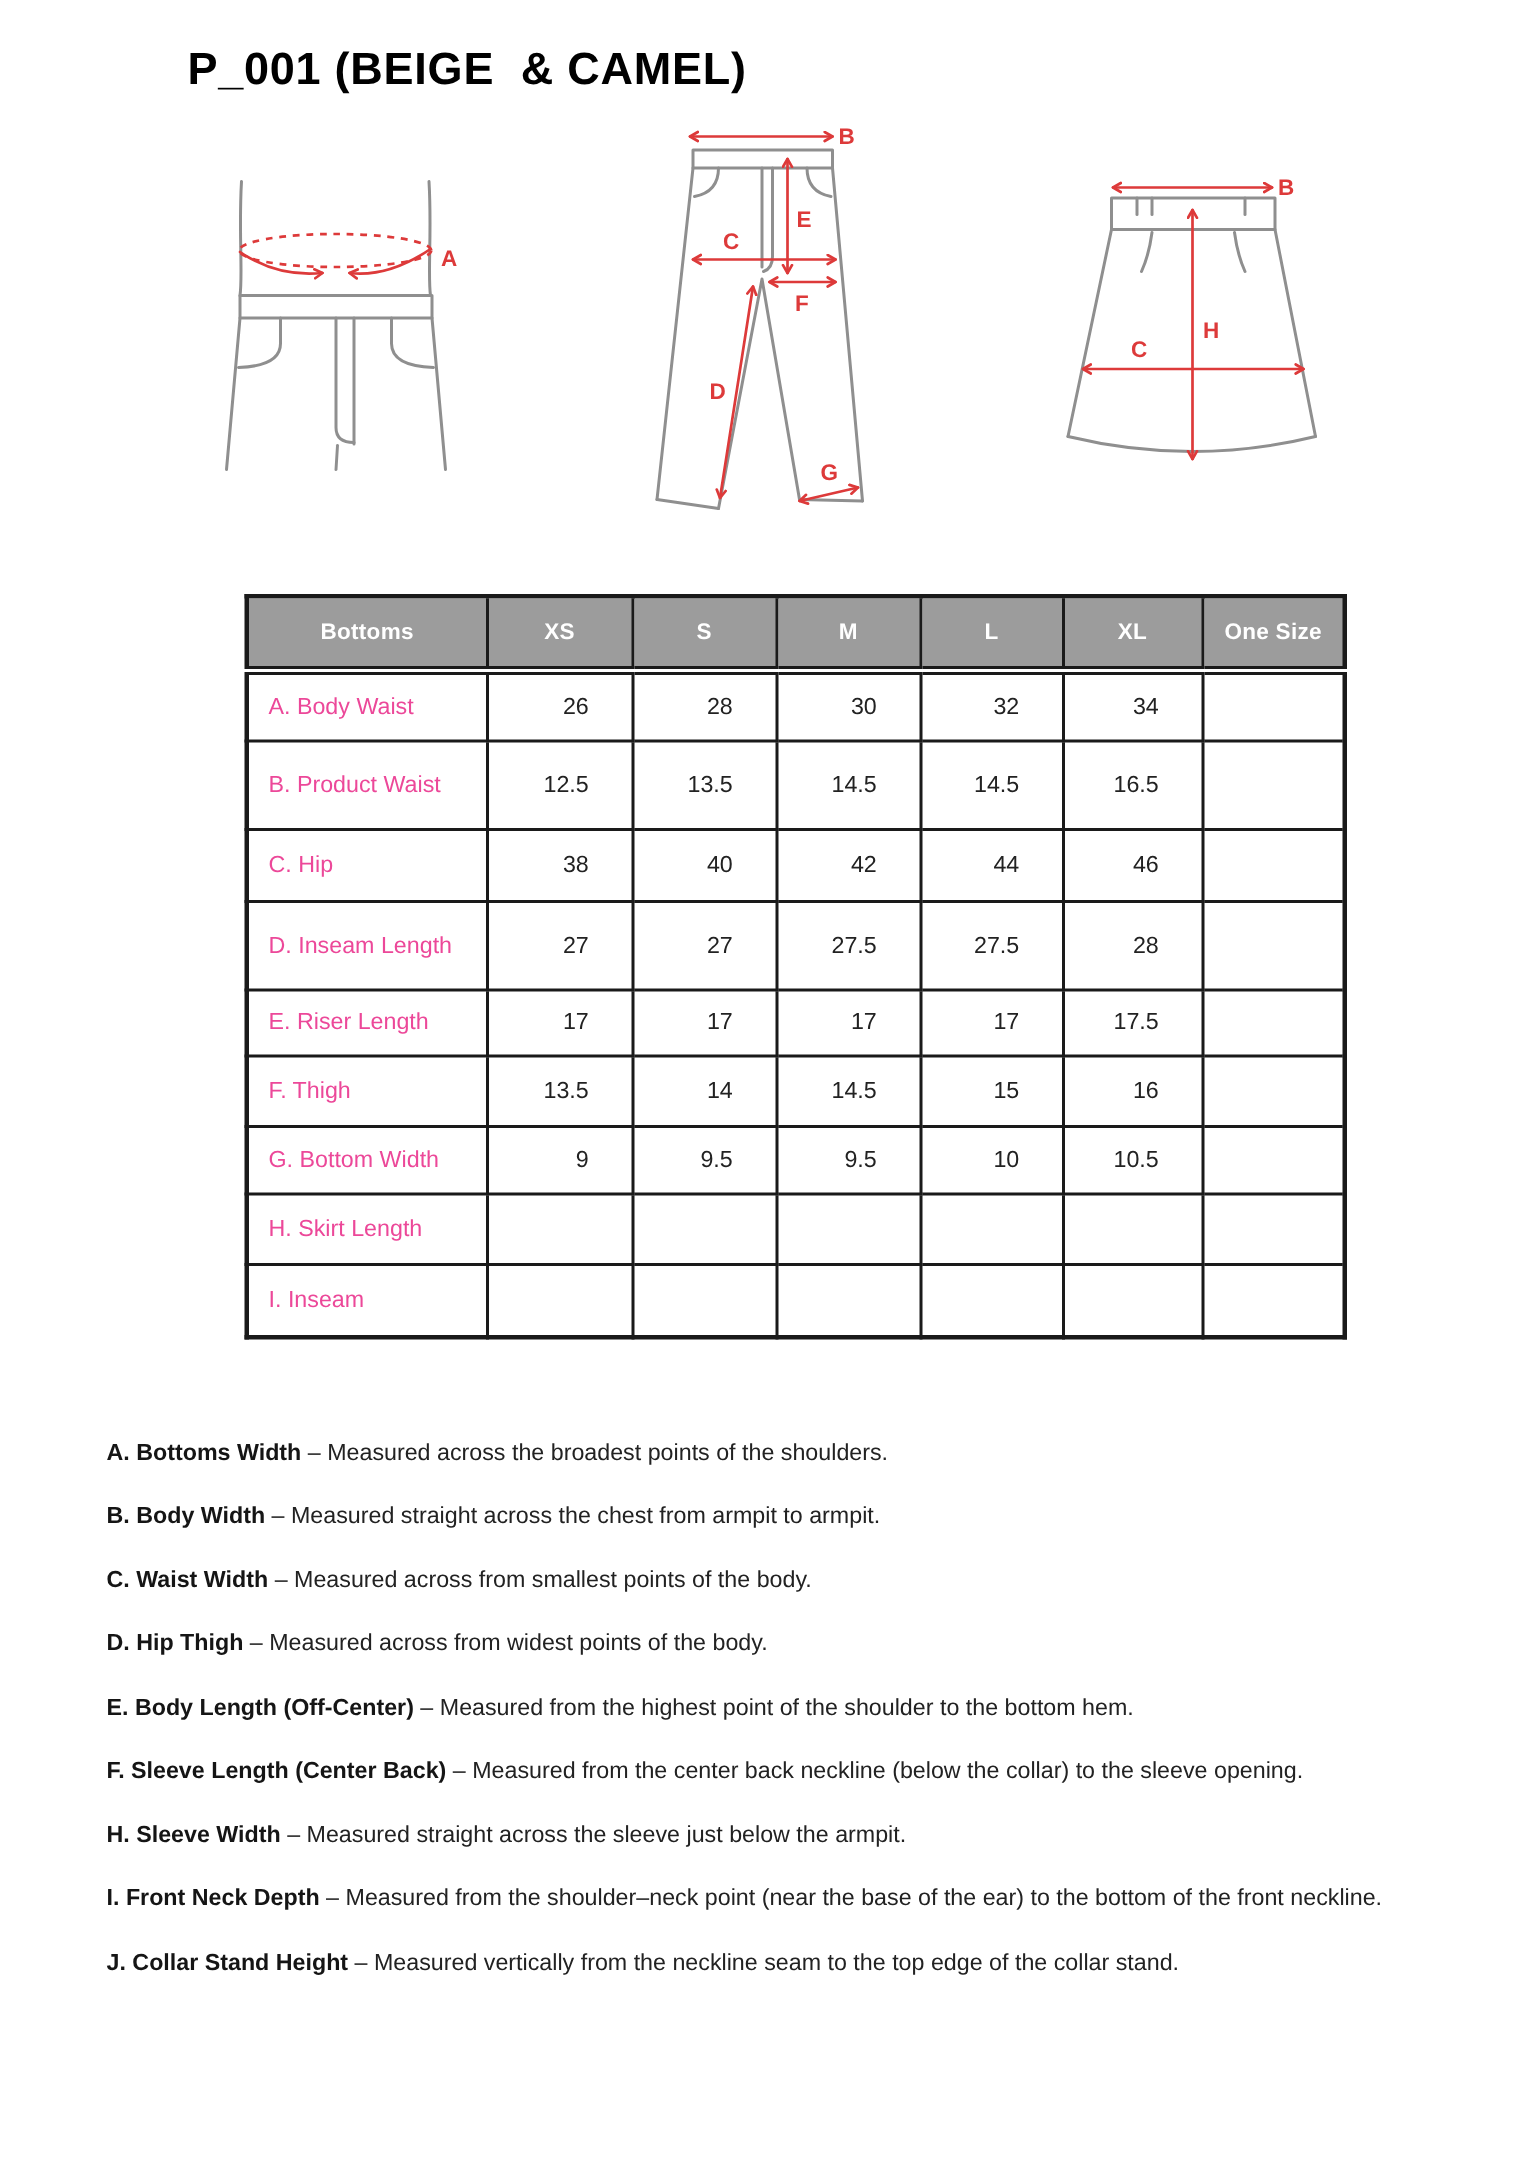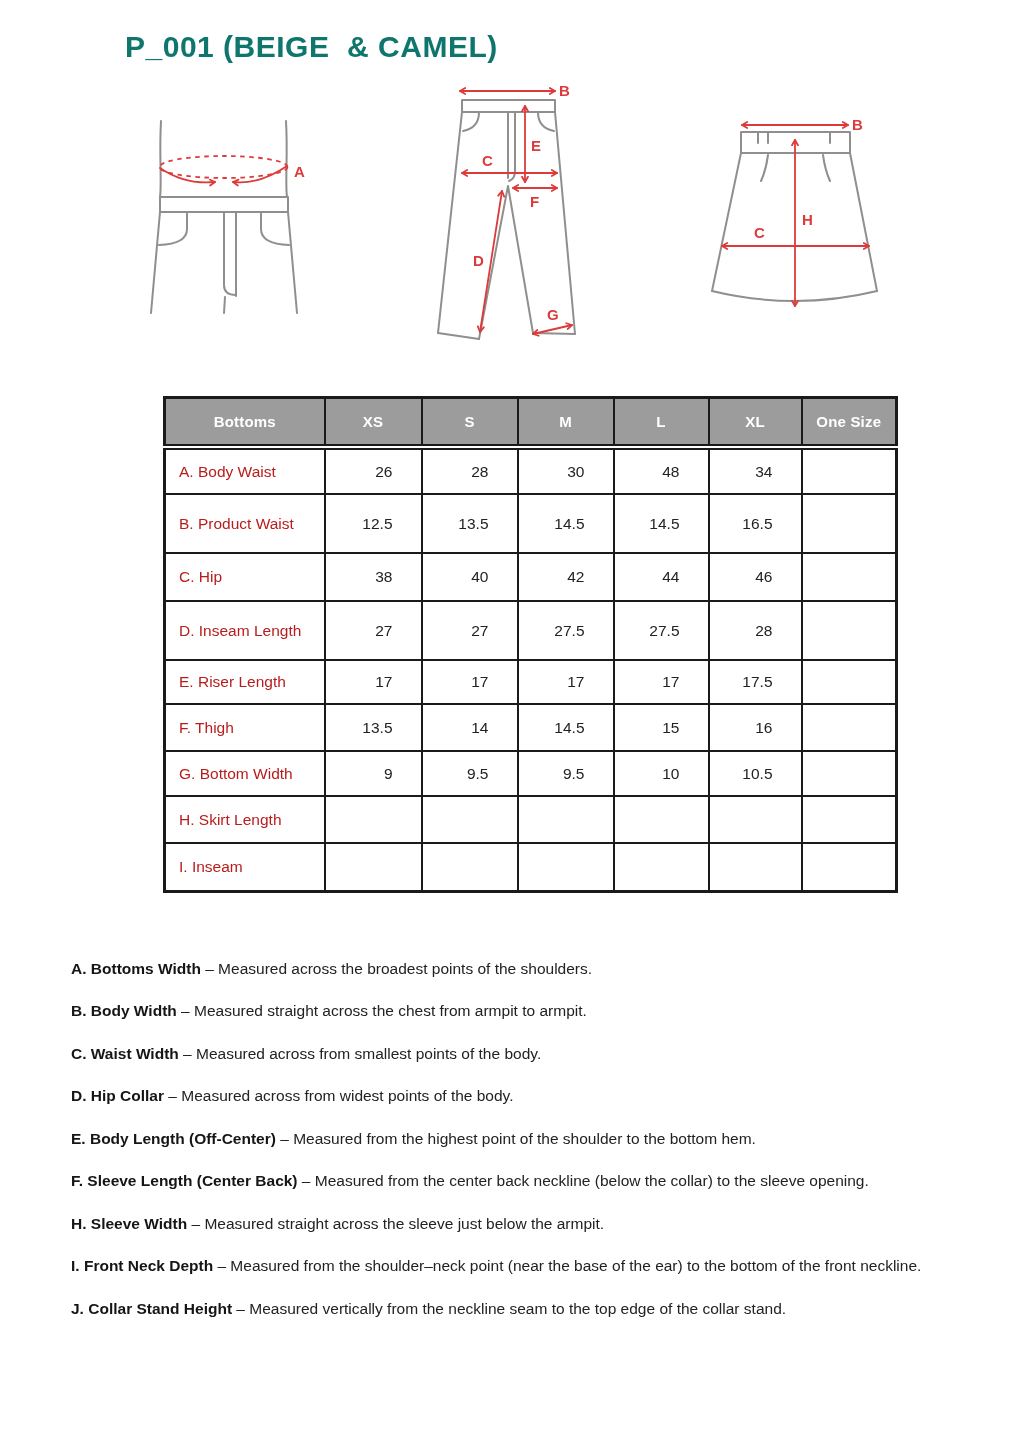--- a/index.html
+++ b/index.html
@@ -3,41 +3,41 @@
 <meta charset="utf-8">
 <style>
   html,body{margin:0;padding:0;background:#fff;}
   .page{
     position:relative;width:1024px;height:1448px;margin:0 auto;background:#fff;
     font-family:"Liberation Sans","DejaVu Sans",sans-serif;color:var(--text,#1d1d1f);
     overflow:hidden;
   }
   .title{
     position:absolute;left:125px;top:30px;margin:0;
-    font-size:30px;font-weight:700;letter-spacing:.5px;color:#0f766e;white-space:pre;
+    font-size:30px;font-weight:700;letter-spacing:.5px;color:#000000;white-space:pre;
   }
   .diagram{position:absolute;}
   .gl{stroke:var(--gl,#8f8f8f);stroke-width:2;fill:none;stroke-linejoin:round;stroke-linecap:round;}
   .glf{stroke:var(--gl,#8f8f8f);stroke-width:2;fill:#fff;stroke-linejoin:round;}
   .rl{stroke:var(--red,#dd3a3a);stroke-width:1.8;fill:none;stroke-linecap:round;}
   .rld{stroke:var(--red,#dd3a3a);stroke-width:1.8;fill:none;stroke-dasharray:4.5 4.5;}
   .rlab{fill:var(--red,#dd3a3a);font-size:15px;font-weight:600;}
   .m-ar{stroke:var(--red,#dd3a3a);stroke-width:1.8;fill:none;stroke-linecap:round;stroke-linejoin:round;}
 
   table.size{
     position:absolute;left:163px;top:396px;
     border-collapse:collapse;table-layout:fixed;
     border:3px solid var(--border,#161616);
   }
   table.size th,table.size td{border:2px solid var(--border,#161616);overflow:hidden;}
   table.size th{
     background:var(--hdr,#9c9c9c);color:#fff;font-weight:600;font-size:15px;
     height:43px;letter-spacing:.2px;border-bottom:6px double var(--border,#161616);
   }
-  td.lbl{font-size:15.5px;text-align:left;padding-left:13px;color:#b91c1c;}
+  td.lbl{font-size:15.5px;text-align:left;padding-left:13px;color:#ec4899;}
   td.val{font-size:15.5px;text-align:right;padding-right:28px;color:#222;}
 
   .legend{position:absolute;left:71px;top:958px;width:900px;}
   .legend p{margin:0 0 20px 0;font-size:15.5px;line-height:1.45;color:#222;}
   .legend b{font-weight:700;color:#151515;}
 </style>
 </head>
 <body>
 
 <div class="page" style="--red: #dd3a3a; --hdr: #9c9c9c; --gl: #8f8f8f; --border: #1a1a1a; --text: #1d1d1f;">
@@ -147,21 +147,21 @@
           <th>XL</th>
           <th>One Size</th>
         </tr>
       </thead>
     <tbody>
         <tr style="height: 47px;">
           <td class="lbl">A. Body Waist</td>
           <td class="val">26</td>
           <td class="val">28</td>
           <td class="val">30</td>
-          <td class="val">48</td>
+          <td class="val">32</td>
           <td class="val">34</td>
           <td class="val"></td>
         </tr>
         <tr style="height: 59px;">
           <td class="lbl">B. Product Waist</td>
           <td class="val">12.5</td>
           <td class="val">13.5</td>
           <td class="val">14.5</td>
           <td class="val">14.5</td>
           <td class="val">16.5</td>
@@ -230,21 +230,21 @@
           <td class="val"></td>
           <td class="val"></td>
         </tr>
       </tbody>
   </table>
 
   <div class="legend">
       <p><b>A. Bottoms Width</b><span> – </span><span>Measured across the broadest points of the shoulders.</span></p>
       <p><b>B. Body Width</b><span> – </span><span>Measured straight across the chest from armpit to armpit.</span></p>
       <p><b>C. Waist Width</b><span> – </span><span>Measured across from smallest points of the body.</span></p>
-      <p><b>D. Hip Collar</b><span> – </span><span>Measured across from widest points of the body.</span></p>
+      <p><b>D. Hip Thigh</b><span> – </span><span>Measured across from widest points of the body.</span></p>
       <p><b>E. Body Length (Off-Center)</b><span> – </span><span>Measured from the highest point of the shoulder to the bottom hem.</span></p>
       <p><b>F. Sleeve Length (Center Back)</b><span> – </span><span>Measured from the center back neckline (below the collar) to the sleeve opening.</span></p>
       <p><b>H. Sleeve Width</b><span> – </span><span>Measured straight across the sleeve just below the armpit.</span></p>
       <p><b>I. Front Neck Depth</b><span> – </span><span>Measured from the shoulder–neck point (near the base of the ear) to the bottom of the front neckline.</span></p>
       <p><b>J. Collar Stand Height</b><span> – </span><span>Measured vertically from the neckline seam to the top edge of the collar stand.</span></p>
     </div>
 
 </div>
 
 </body></html>

